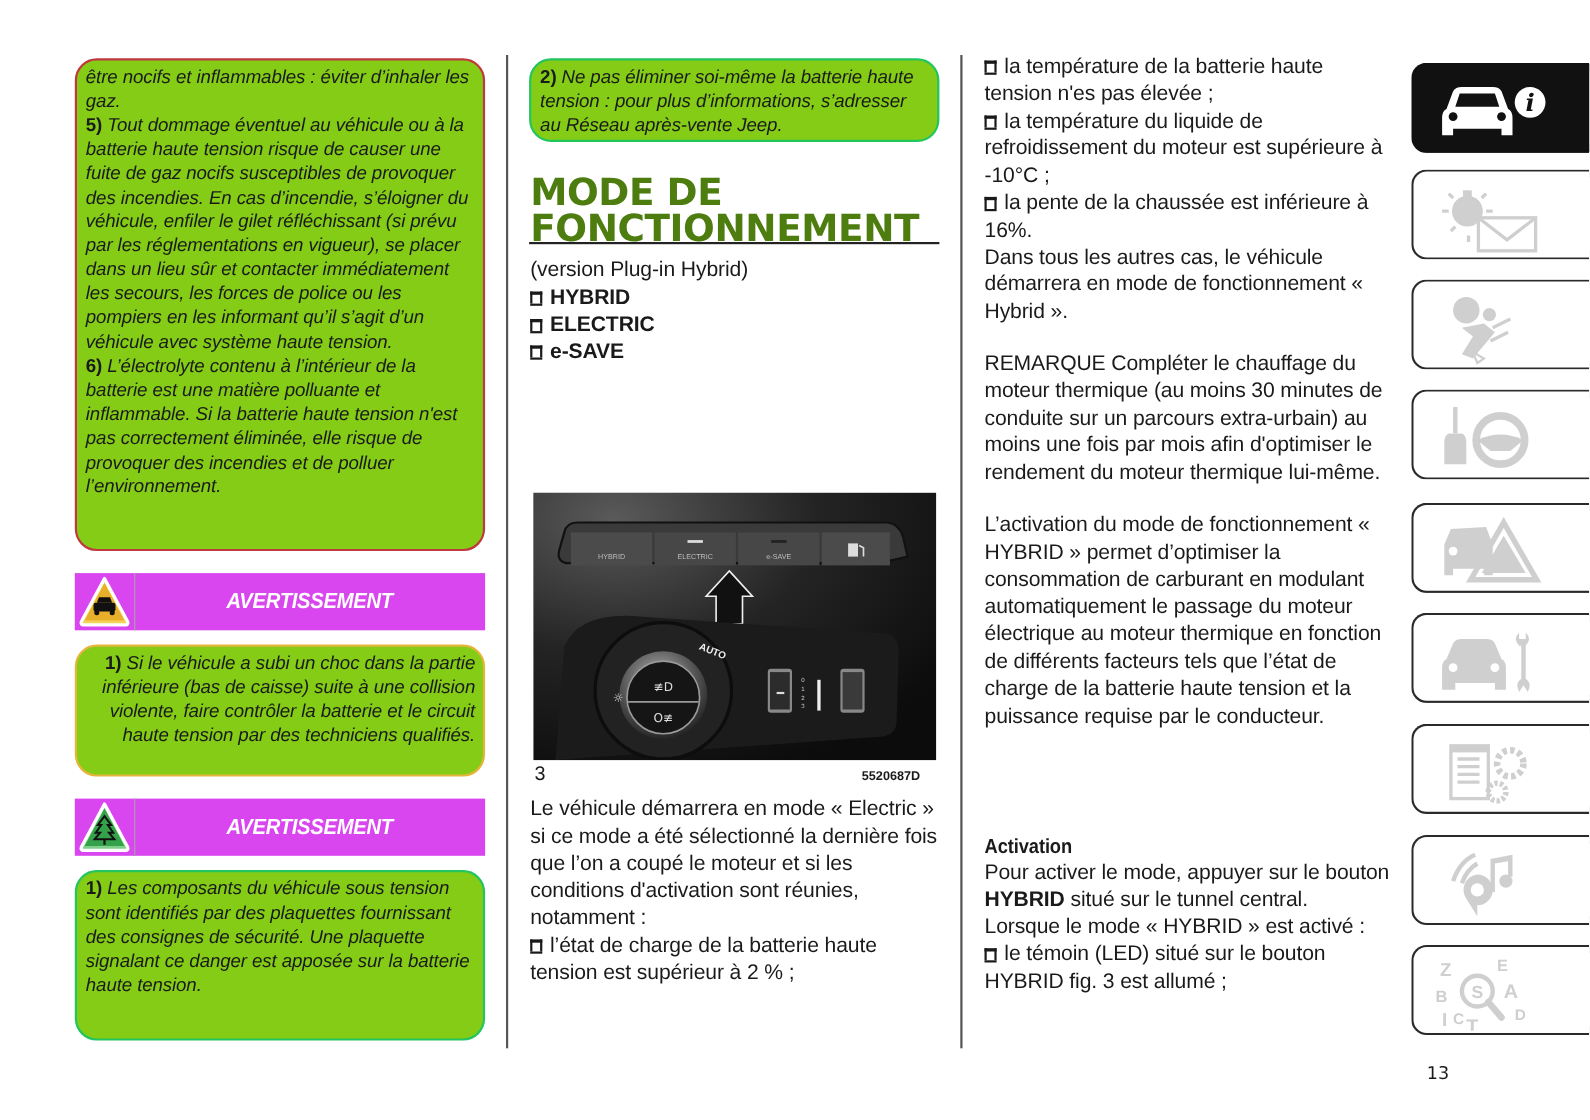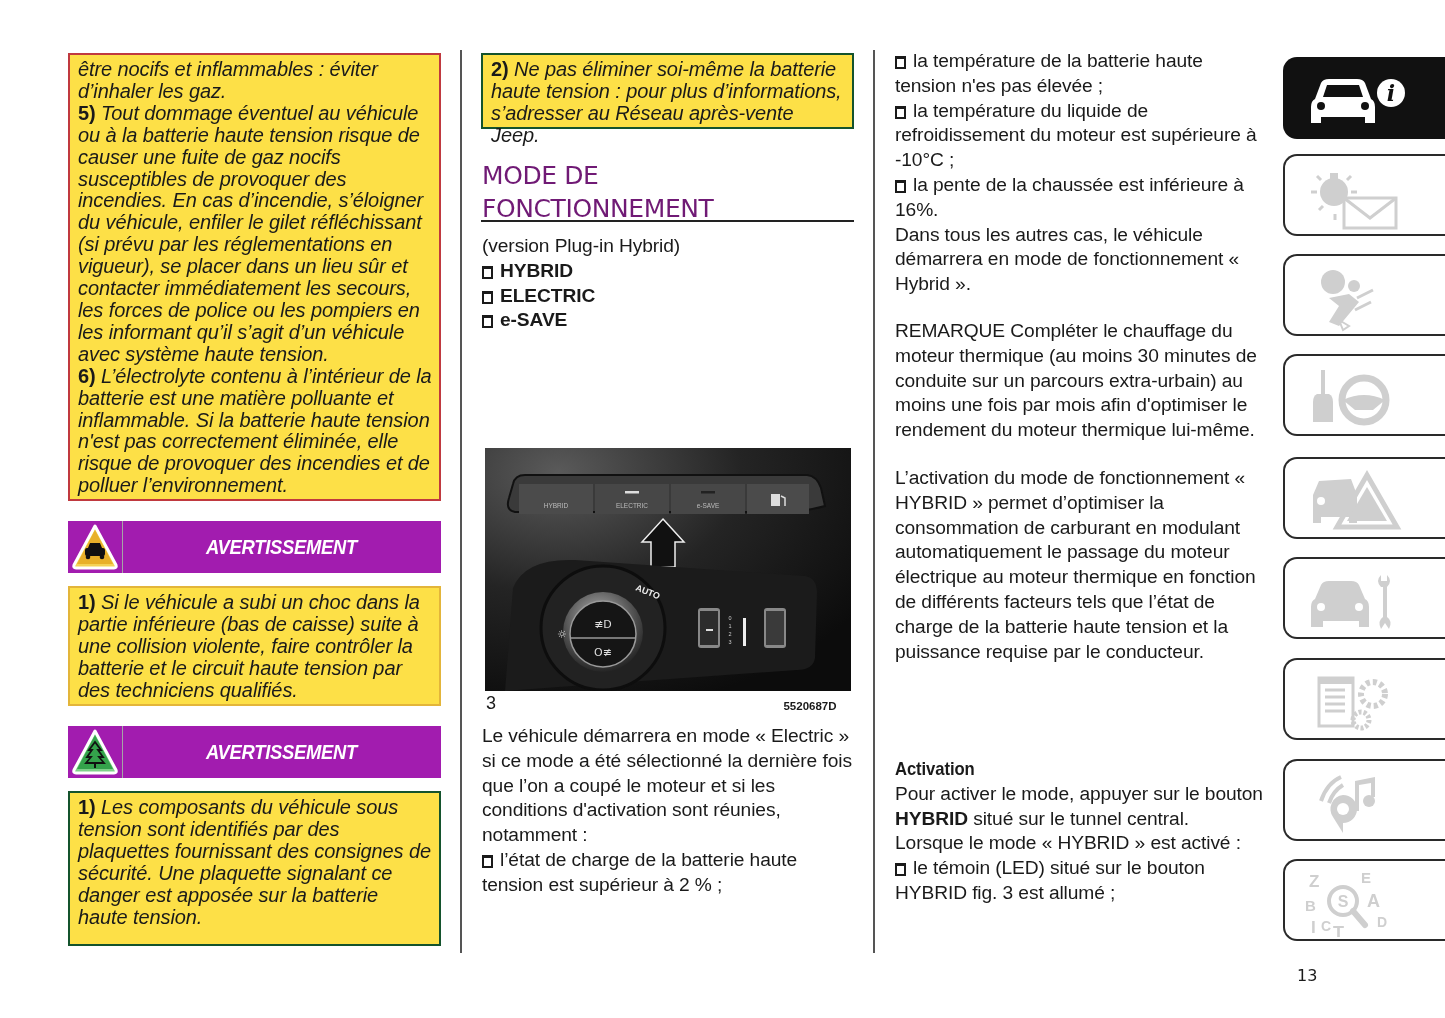--- a/index.html
+++ b/index.html
@@ -1,37 +1,37 @@
 <!DOCTYPE html>
 <html><head>
 <meta charset="utf-8">
 <style>
   html, body { margin:0; padding:0; background:#ffffff; }
   body { width:1445px; height:1018px; position:relative; overflow:hidden; color:#1a1a1a;
          font-family:"Liberation Sans", "DejaVu Sans", sans-serif; }
   .abs { position:absolute; }
   .col-sep { position:absolute; width:2px; background:#555; top:50px; height:903px; }
-  .box { position:absolute; box-sizing:border-box; background:#fde047; padding:4px 7px 4px 8px;
-         font-style:italic; font-size:20px; line-height:21.9px; letter-spacing:-0.1px; }
+  .box { position:absolute; box-sizing:border-box; background:#84cc16; padding:4px 7px 4px 8px;
+         font-style:italic; font-size:17px; line-height:21.9px; letter-spacing:-0.1px;border-radius:20px; }
   .box b { font-style:normal; font-weight:bold; }
   .box.red { border:2px solid #c0393f; }
-  .box.green { border:2px solid #14532d; }
-  .box.yellow { border:2px solid #e3b53a; }
-  .warn-head { position:absolute; left:68px; width:373px; height:52px; background:#a21caf; }
+  .box.green { border:2px solid #22c55e; }
+  .box.yellow { border:2px solid #e3b53a;text-align:right; }
+  .warn-head { position:absolute; left:68px; width:373px; height:52px; background:#d946ef; }
   .warn-head .ico { position:absolute; left:0; top:0; width:54px; height:52px; border-right:1px solid #a5a5a5; }
   .warn-head .title { position:absolute; left:54px; right:0; top:0; height:52px; line-height:52px;
          text-align:center; color:#fff; font-weight:bold; font-style:italic; font-size:20px;
          font-family:"Liberation Sans Narrow","Liberation Sans",sans-serif; letter-spacing:-0.3px; transform:scaleX(0.92); }
   .txt { position:absolute; font-size:19.2px; line-height:24.8px; letter-spacing:-0.1px; }
   .txt p { margin:0; }
   .bullet { display:inline-block; width:11px; height:11px; border:2px solid #1a1a1a; border-top-width:3px;
             border-bottom:none; box-sizing:border-box; margin-right:7px; vertical-align:0px; position:relative; }
   .bullet::after { content:""; position:absolute; left:-2px; right:-2px; bottom:-2px; height:2px; background:#1a1a1a; }
-  .h1 { position:absolute; font-family:"DejaVu Sans", sans-serif; font-weight:normal; font-size:25px;
-        line-height:33px; letter-spacing:-0.4px; color:#701a75; }
+  .h1 { position:absolute; font-family:"DejaVu Sans", sans-serif; font-weight:bold; font-size:34px;
+        line-height:33px; letter-spacing:-0.4px; color:#4d7c0f; }
   .h2 { font-family:"DejaVu Sans", sans-serif; font-weight:bold; font-size:19px; letter-spacing:-0.3px; }
   .bold-cond { font-weight:bold; }
   .fig { position:absolute; left:485px; top:448px; width:366px; height:243px; background:#141414; overflow:hidden; }
   .tab { position:absolute; left:1283px; width:162px; box-sizing:border-box; border:2px solid #2a2a2a;
          border-right:none; border-radius:14px 0 0 14px; background:#fff; }
   .tab.active { background:#111; border-color:#111; }
   .tab svg { position:absolute; left:14px; top:6px; }
 </style>
 </head>
 <body>

